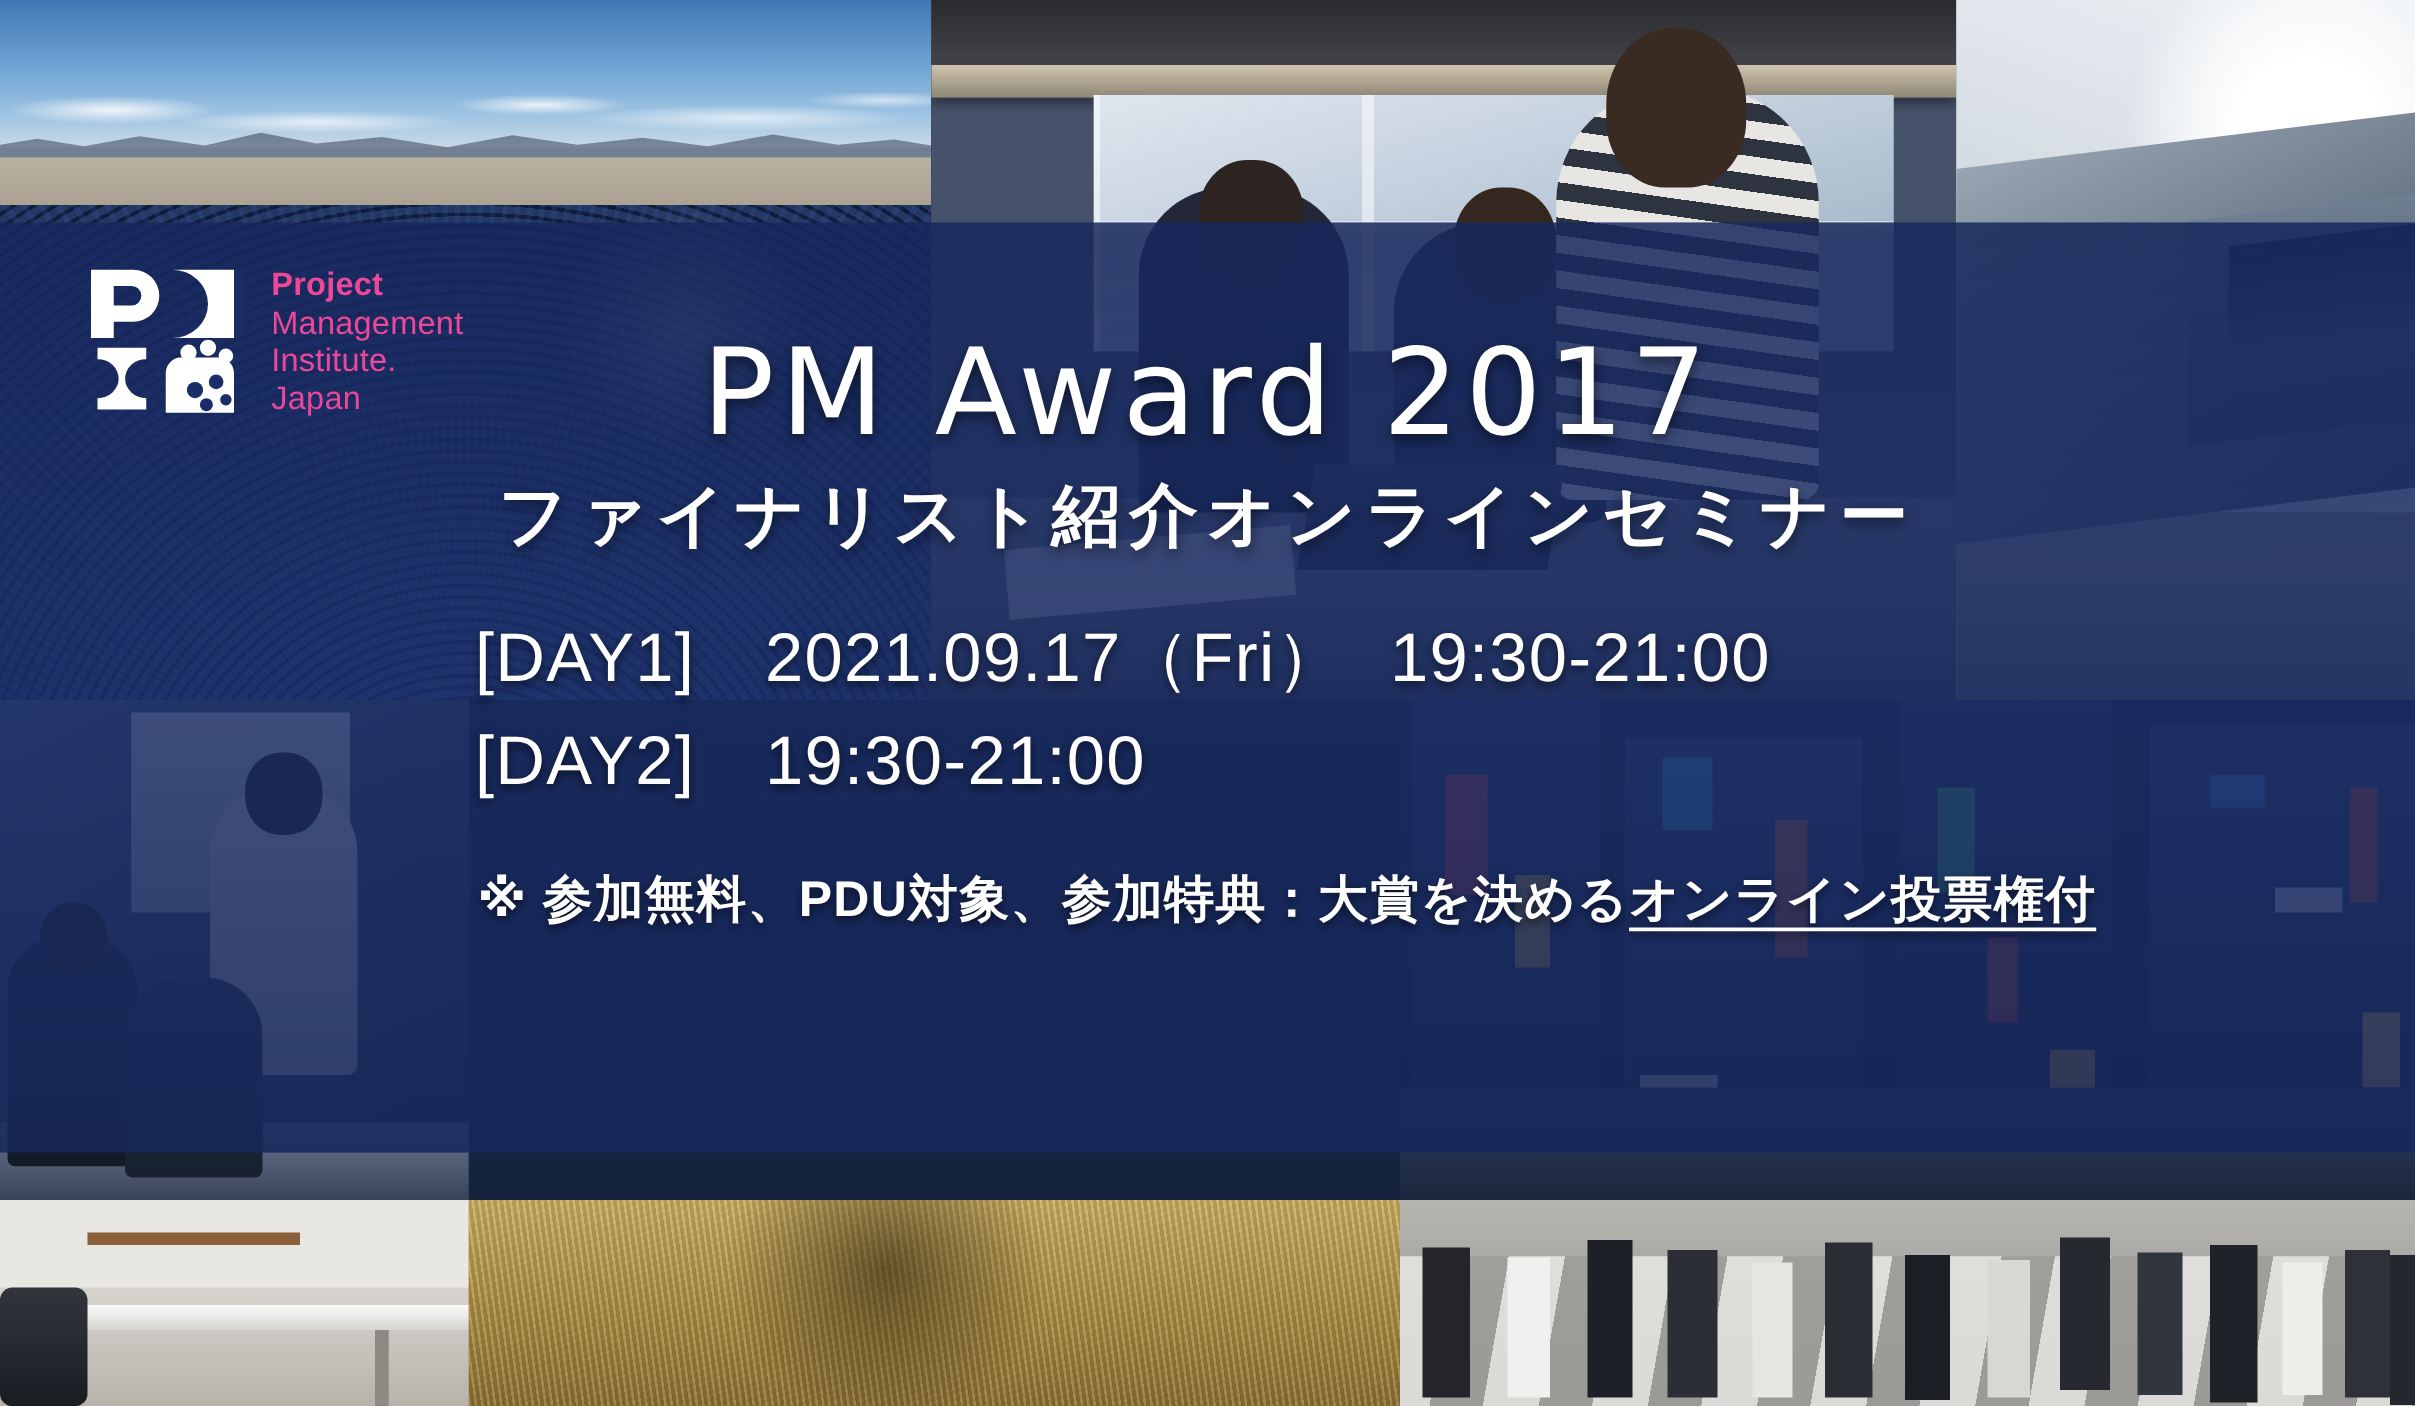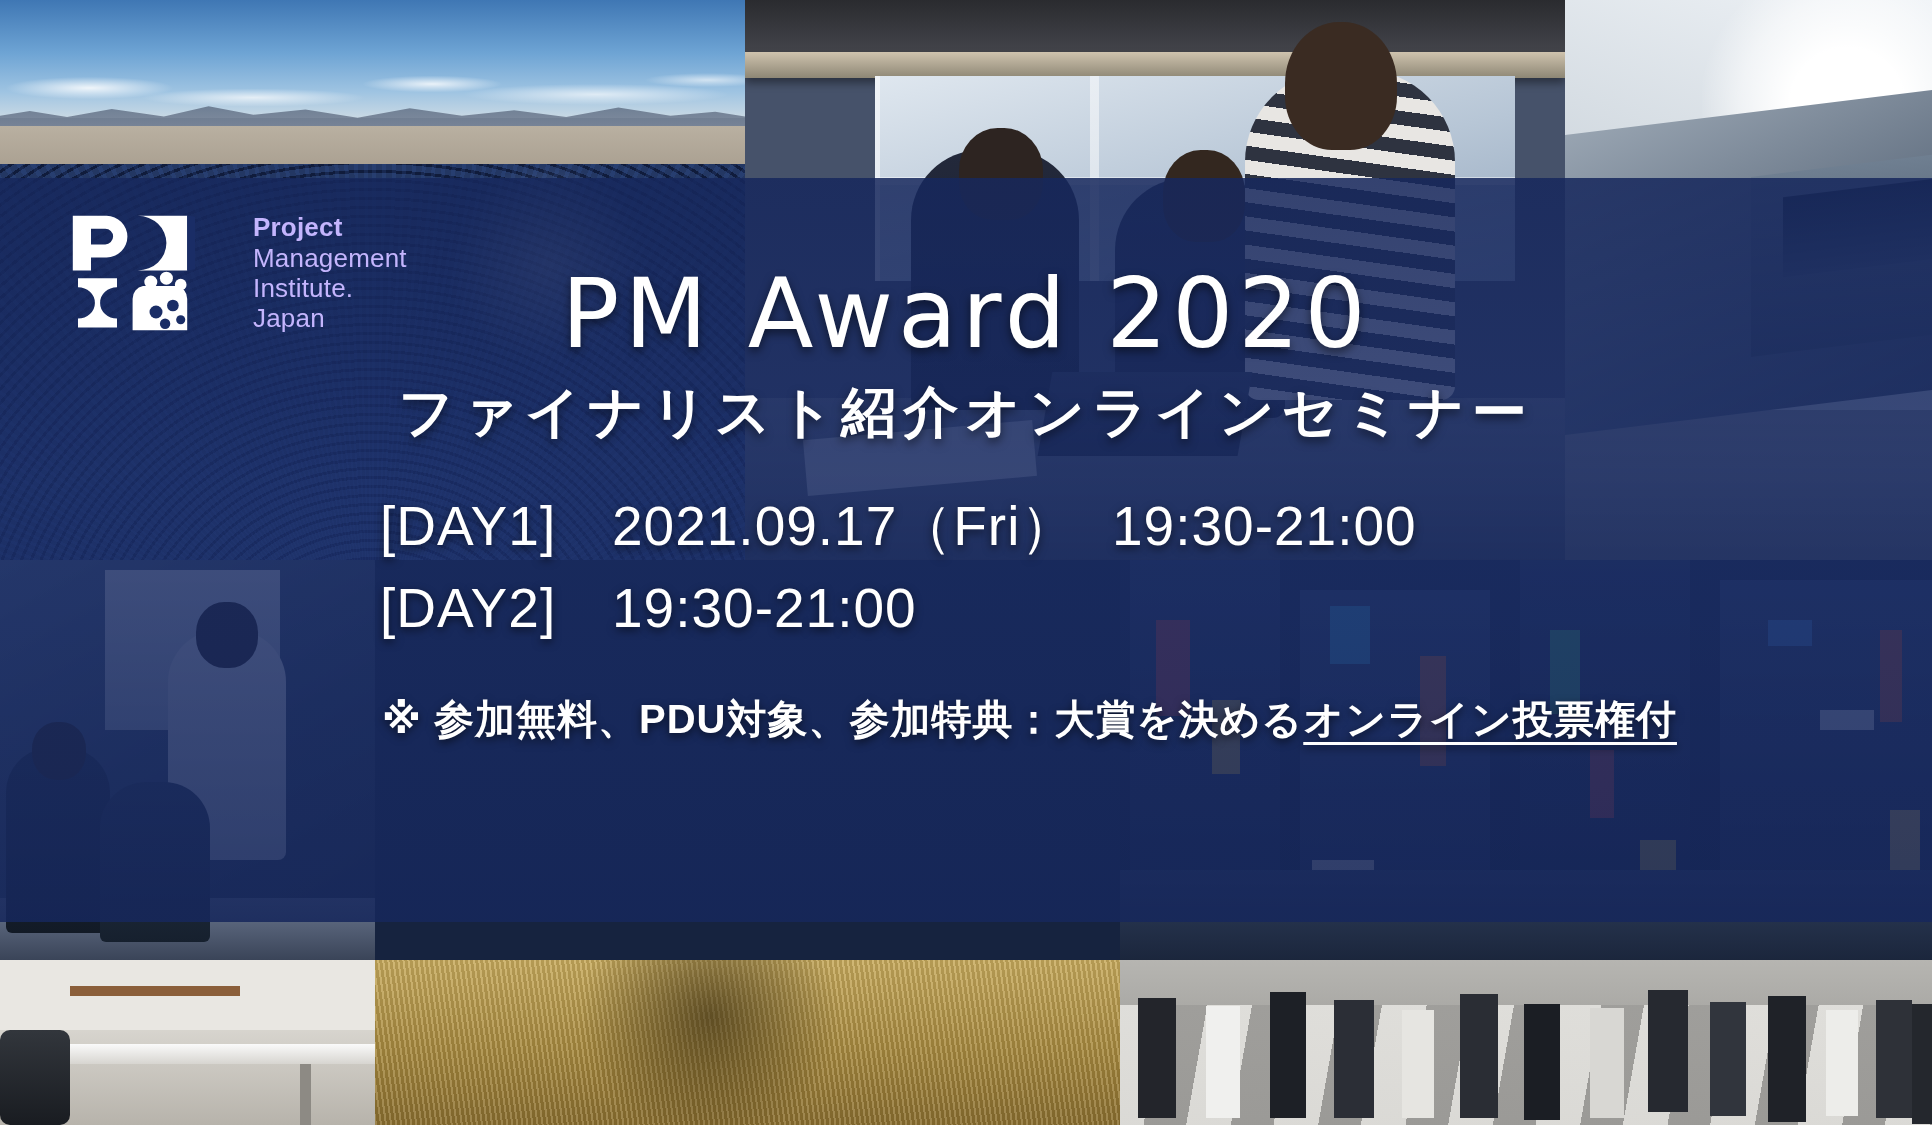--- a/index.html
+++ b/index.html
@@ -240,21 +240,21 @@
   }
 
   
   #content{position:absolute;left:0;top:178px;width:1932px;height:744px;color:#fff;}
 
   
   #logo{position:absolute;left:65px;top:30px;display:flex;align-items:center;gap:22px;}
   #logo svg{display:block;}
   .logo-words{
     font-family:"Liberation Sans","DejaVu Sans",sans-serif;
-    line-height:1.17;color:#c4b5fd;letter-spacing:.2px;margin-left:36px;
+    line-height:1.17;color:#ec4899;letter-spacing:.2px;
   }
   .logo-words div{font-size:26px;font-weight:400;white-space:nowrap;}
   .logo-words div:first-child{font-weight:700;}
 
   
   .tagline{
     position:absolute;left:0;top:16px;width:100%;text-align:center;
     font-size:44px;font-weight:700;letter-spacing:10px;
     text-shadow:0 3px 7px rgba(0,0,0,.55);
   }
@@ -405,21 +405,21 @@
         </svg>
       </span>
       <div class="logo-words">
         <div>Project</div>
         <div>Management</div>
         <div>Institute.</div>
         <div>Japan</div>
       </div>
     </div>
 
-    <div class="bigtitle">PM Award 2020</div>
+    <div class="bigtitle">PM Award 2017</div>
     <div class="subtitle">ファイナリスト紹介オンラインセミナー</div>
 
     <div id="schedule">
       <div class="srow">
         <span class="s-label">[DAY1]</span>
         <span class="s-date">2021.09.17（Fri）</span>
         <span class="s-time">19:30-21:00</span>
       </div>
       <div class="srow">
         <span class="s-label">[DAY2]</span>

